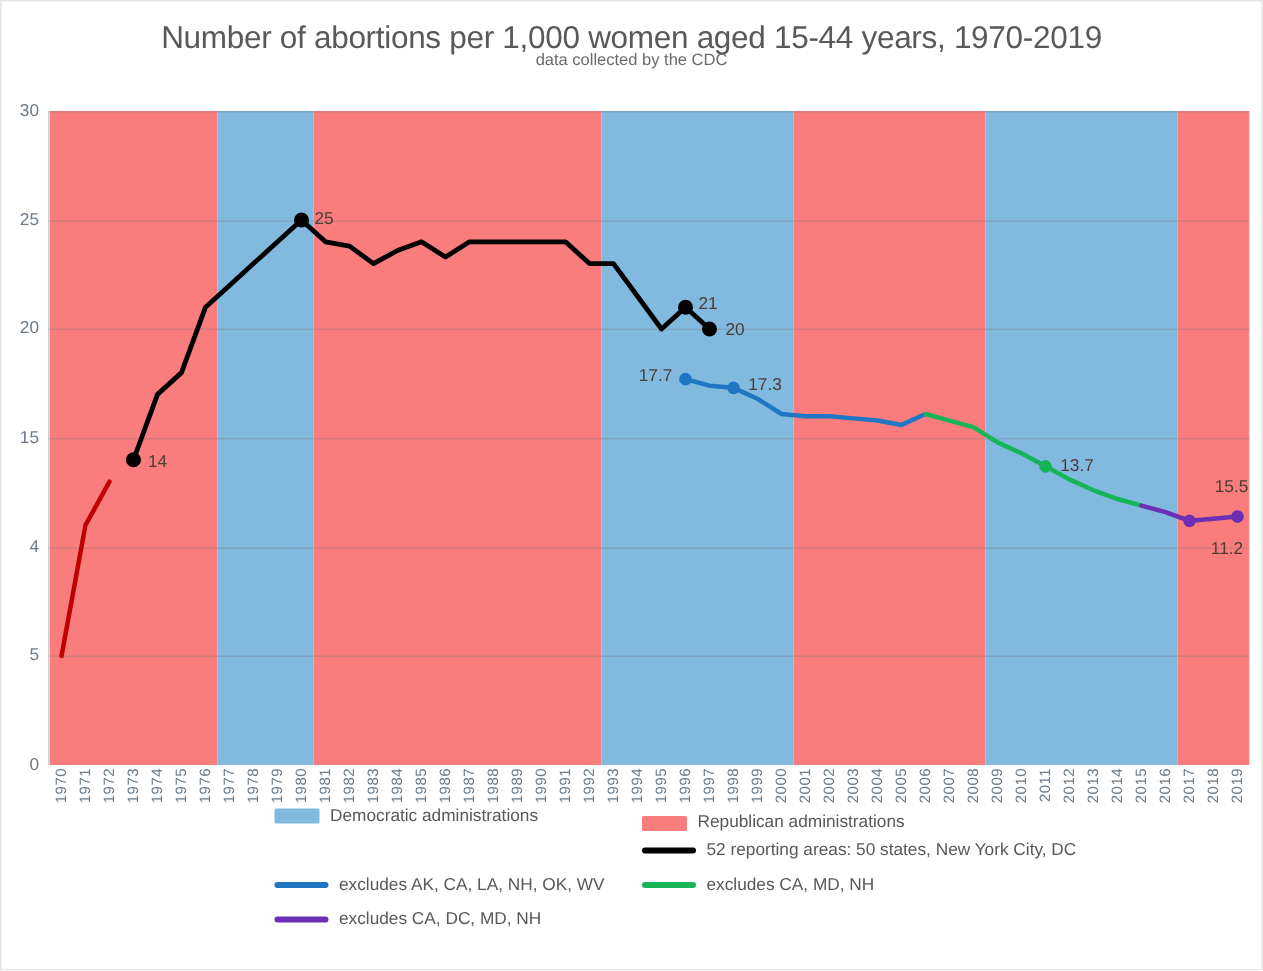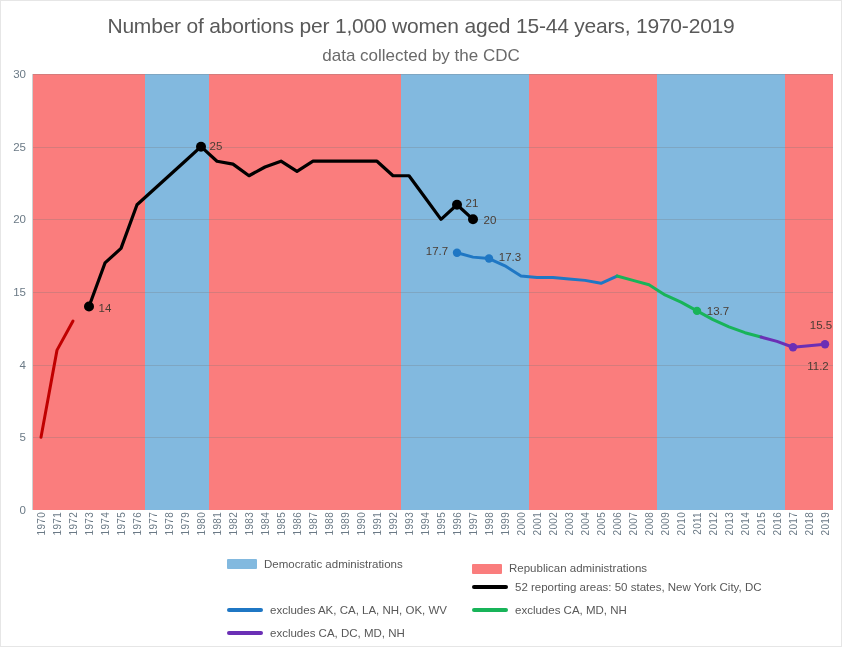--- a/index.html
+++ b/index.html
@@ -18,23 +18,23 @@
   }
   #title{
     position:absolute;left:0;top:14px;width:842px;
     text-align:center;
     font-size:21px;
     font-weight:400;
     color:#595959;
     letter-spacing:-0.2px;
   }
   #subtitle{
-    position:absolute;left:0;top:46px;width:842px;
+    position:absolute;left:0;top:34px;width:842px;
     text-align:center;
-    font-size:17px;
+    font-size:11px;
     color:#6a6a6a;
   }
   
   #plot{
     position:absolute;
     left:33px;top:74px;
     width:800px;height:436px;
   }
   #bands{position:absolute;inset:0;overflow:hidden;}
   .band{position:absolute;top:0;bottom:0;}
@@ -66,21 +66,21 @@
   
   .plabel{
     position:absolute;
     font-size:11.5px;
     color:#4a3c33;
     white-space:nowrap;
     transform:translate(-50%,-50%);
   }
   
   #legend{
-    position:absolute;left:0;top:552px;width:776px;height:92px;margin-left:44px;
+    position:absolute;left:0;top:532px;width:776px;height:92px;
   }
   .lgrow{position:absolute;display:flex;align-items:center;height:20px;}
   .lgswatch-box{width:30px;height:10px;border-radius:1px;flex:0 0 auto;}
   .lgswatch-line{width:36px;height:4px;border-radius:2px;flex:0 0 auto;}
   .lglabel{
     font-size:11.5px;color:#585858;
     margin-left:7px;white-space:nowrap;
   }
 </style>
 </head>

